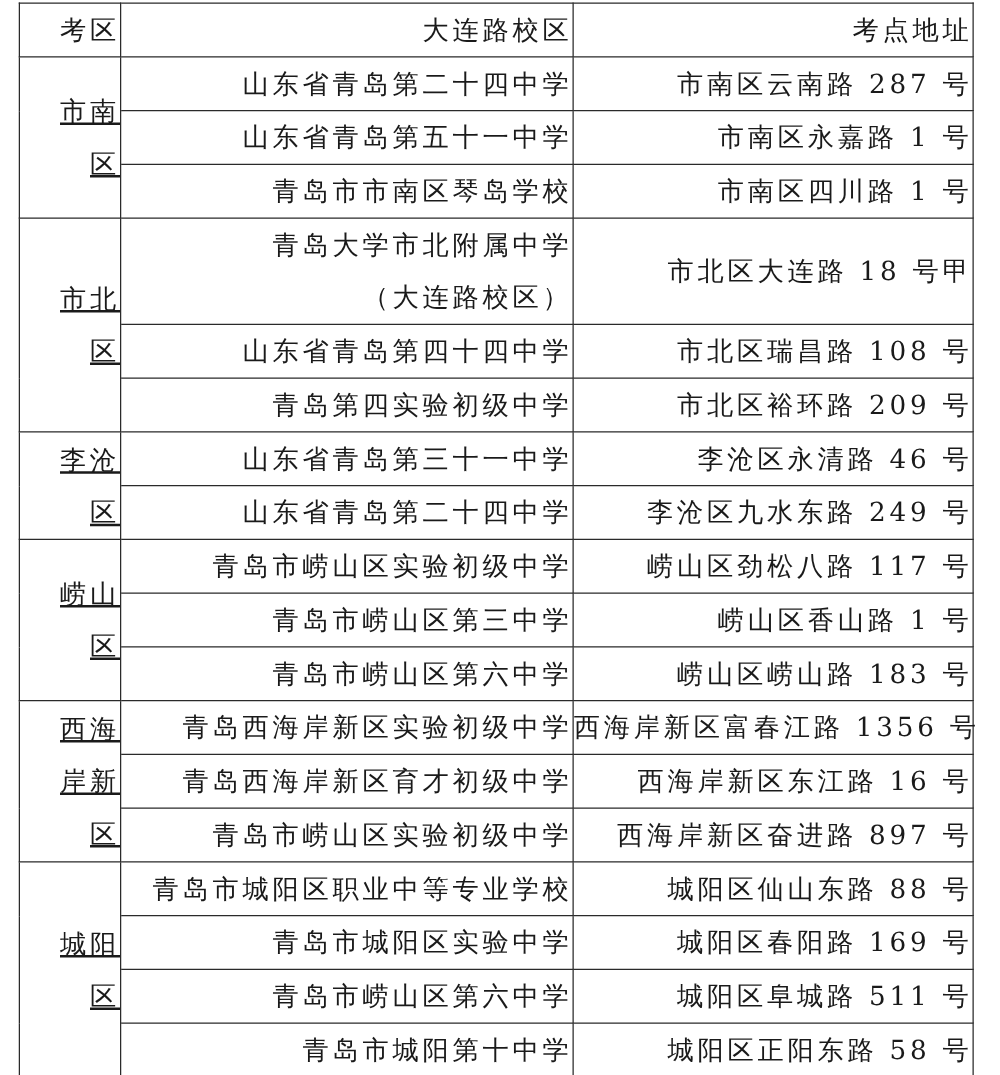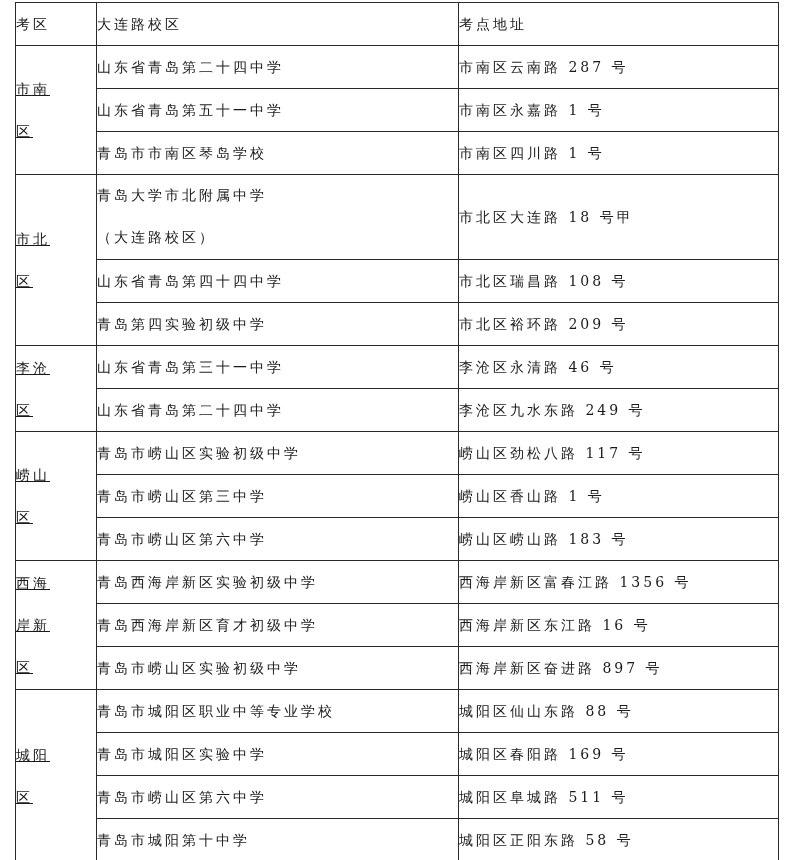--- a/index.html
+++ b/index.html
@@ -18,23 +18,23 @@
     table.exam-table {
       position: absolute;
       left: 15px;
       top: 2px;
       width: 763px;
       border-collapse: collapse;
       table-layout: fixed;
     }
     table.exam-table td, table.exam-table th {
       border: 1.5px solid #2a2a2a;
-      text-align: left;
+      text-align: right;
       vertical-align: middle;
-      font-size: 14px;
+      font-size: 21px;
       font-weight: normal;
       letter-spacing: 3px;
       padding: 0;
       line-height: 42px;
       height: 41px;
       white-space: nowrap;
     }
     col.c-district { width: 81px; }
     col.c-name { width: 362px; }
     col.c-addr { width: 320px; }
@@ -47,21 +47,20 @@
     td.district-cell .dline {
       display: block;
       line-height: 42px;
     }
     td.two-line {
       line-height: 42px;
     }
     td.two-line span {
       display: block;
       line-height: 42px;
-      font-family: Liberation Mono, monospace;
     }
     th { height: 40px; }
   </style>
 </head>
 <body>
 
 <table class="exam-table">
   <colgroup>
     <col class="c-district">
     <col class="c-name">

